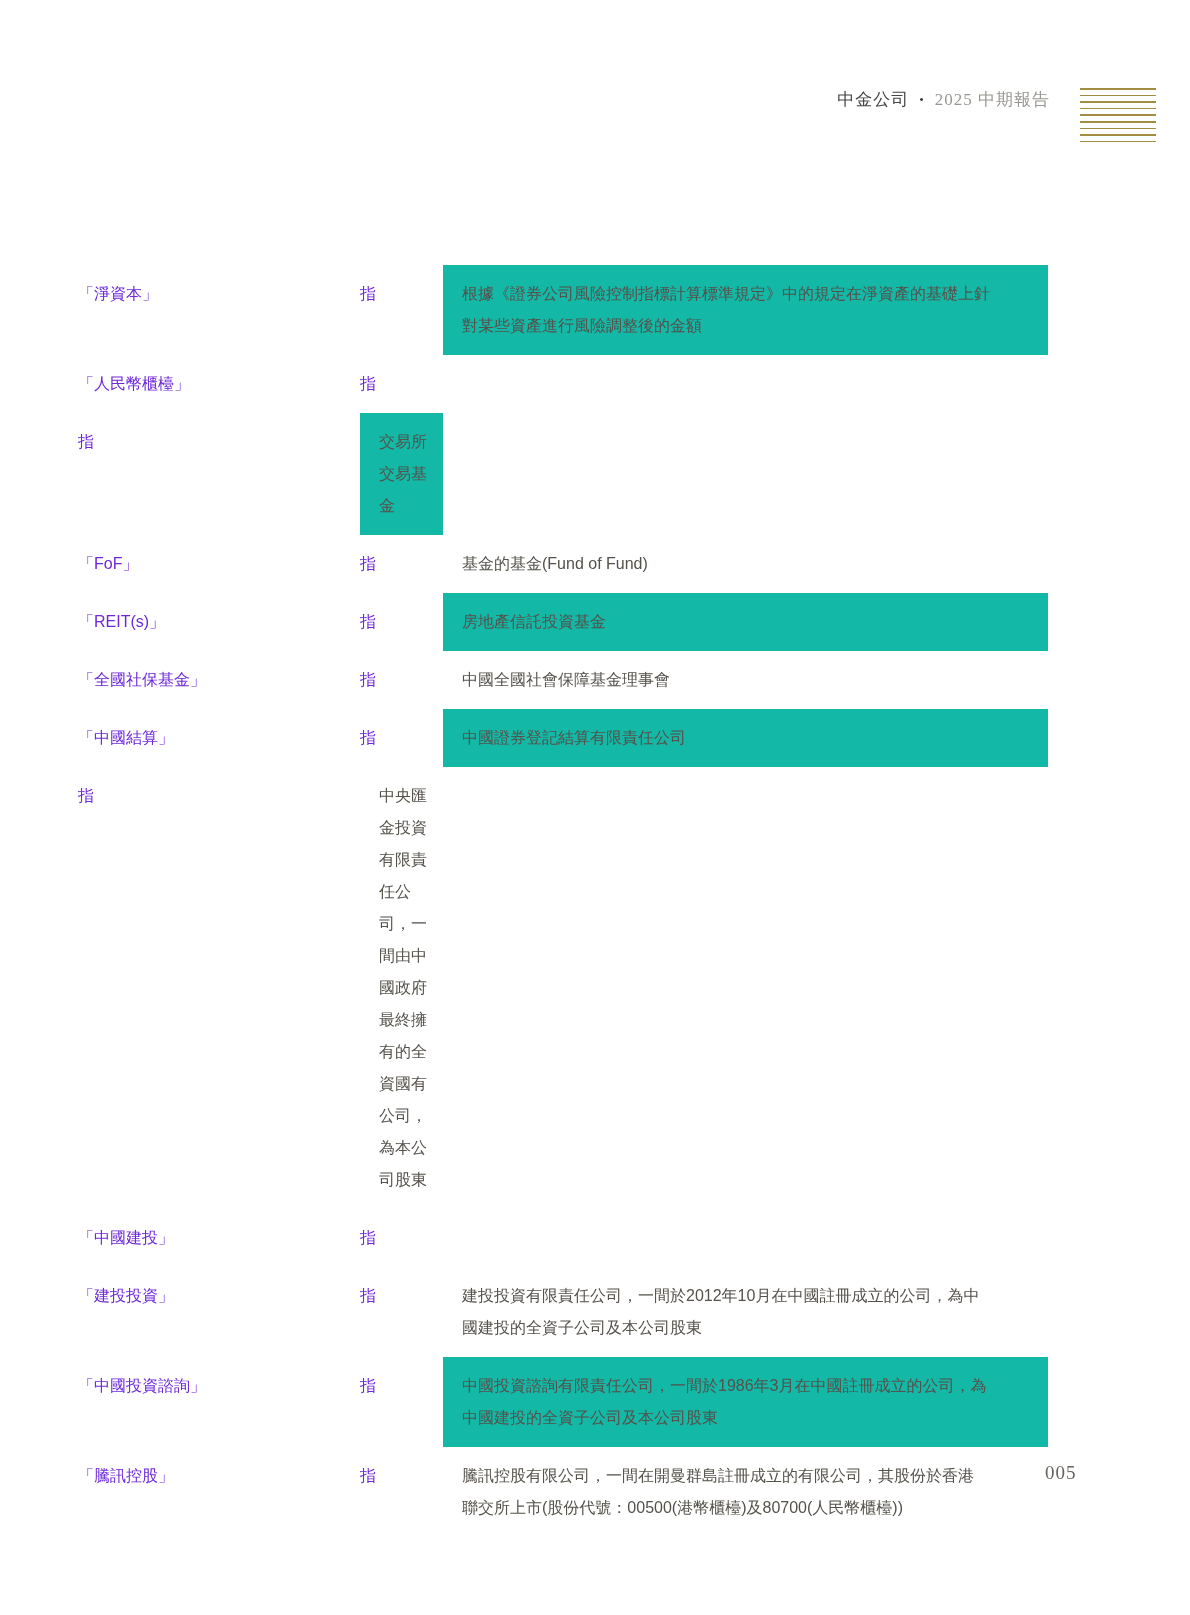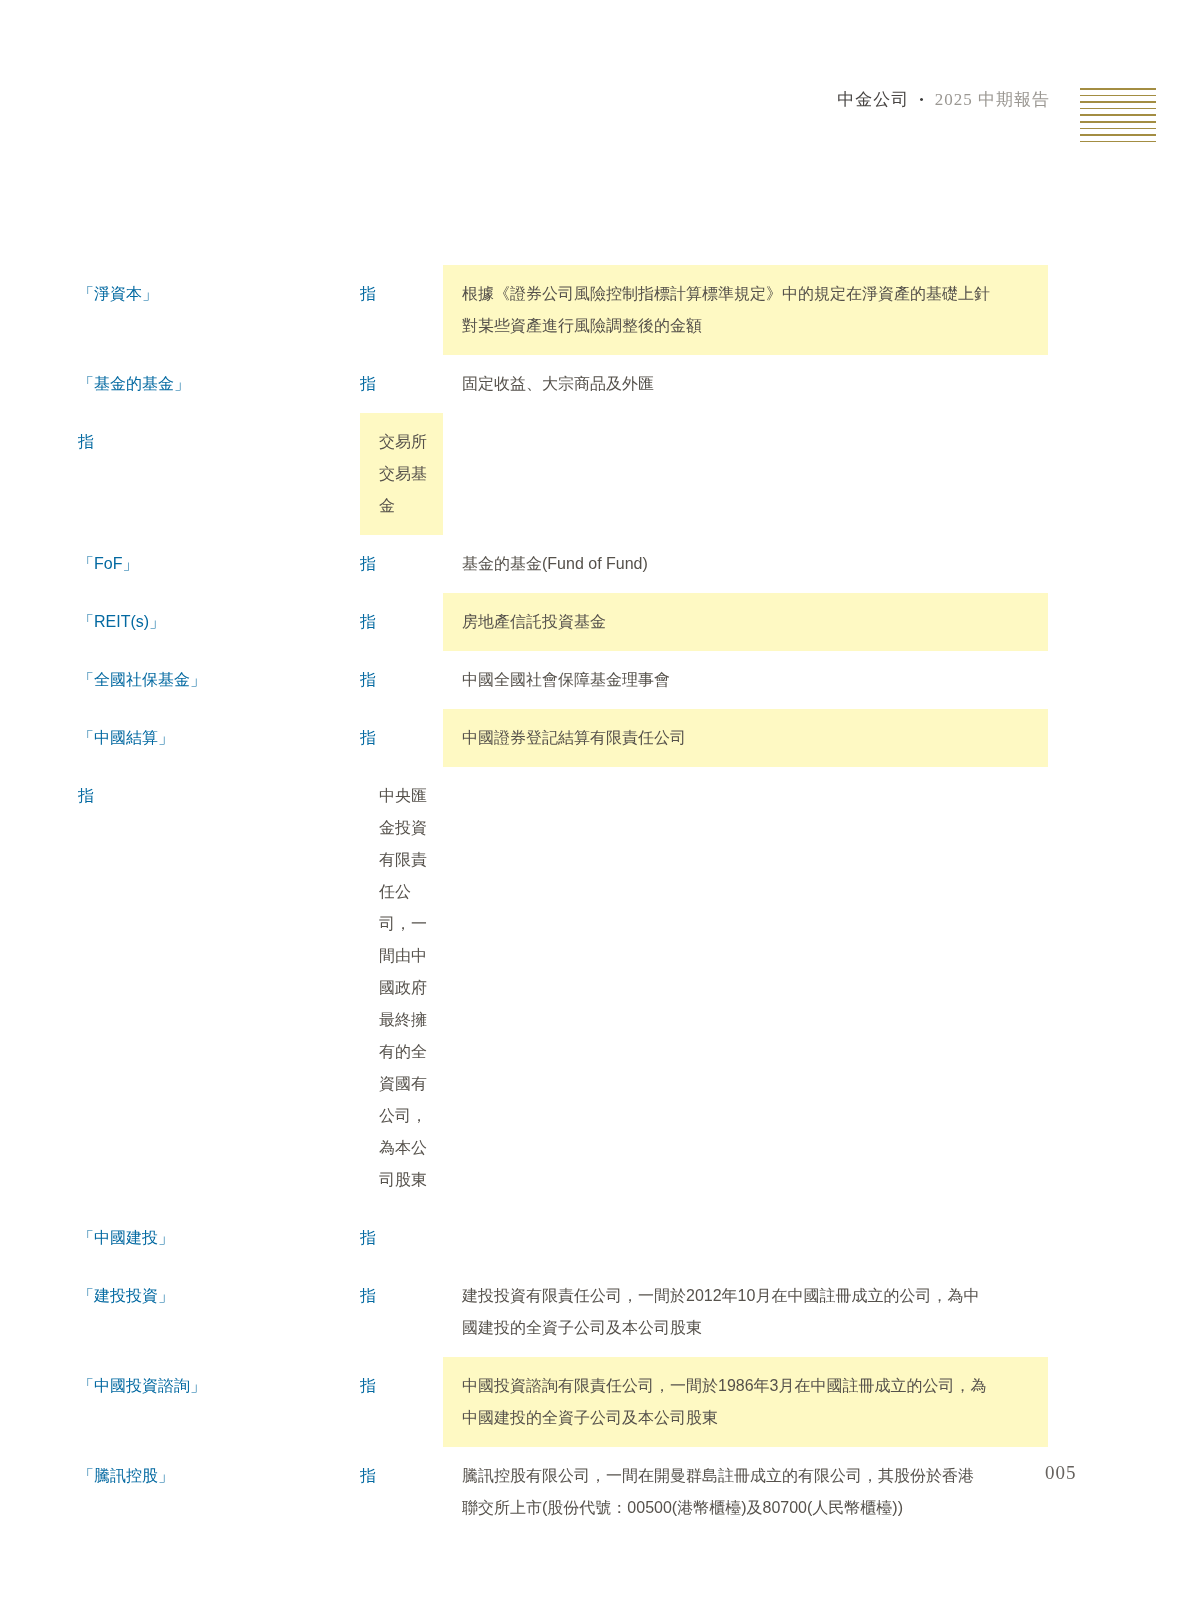--- a/index.html
+++ b/index.html
@@ -49,31 +49,31 @@
   }
   .row {
     display: grid;
     grid-template-columns: 282px 83px 605px;
     margin-bottom: 26px;
     align-items: start;
   }
   .term, .zhi {
     font-size: 16px;
     line-height: 32px;
-    color: #0369a1;
+    color: #6d28d9;
   }
   .def {
     font-size: 16px;
     line-height: 32px;
     color: #55514b;
     padding: 0 10px 0 19px;
     white-space: pre-line;
   }
   .row.hl .def {
-    background: #fef9c3;
+    background: #14b8a6;
     padding-top: 13px;
     padding-bottom: 13px;
     margin-top: -13px;
     margin-bottom: -13px;
   }
 
   
   .page-number {
     position: absolute;
     top: 1462px;
@@ -98,23 +98,22 @@
   <div class="glossary">
 
     <div class="row hl">
       <div class="term">「淨資本」</div>
       <div class="zhi">指</div>
       <div class="def">根據《證券公司風險控制指標計算標準規定》中的規定在淨資產的基礎上針
 對某些資產進行風險調整後的金額</div>
     </div>
 
     <div class="row">
-      <div class="term">「基金的基金」</div>
+      <div class="term">「人民幣櫃檯」</div>
       <div class="zhi">指</div>
-      <div class="def">固定收益、大宗商品及外匯</div>
     </div>
 
     <div class="row hl">
       <div class="zhi">指</div>
       <div class="def">交易所交易基金</div>
     </div>
 
     <div class="row">
       <div class="term">「FoF」</div>
       <div class="zhi">指</div>

